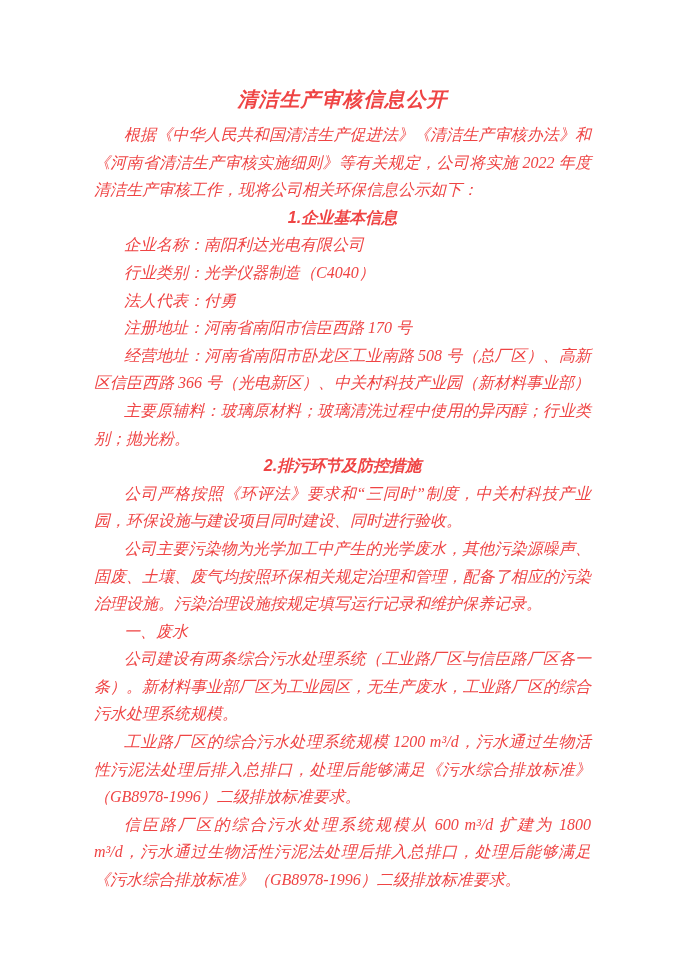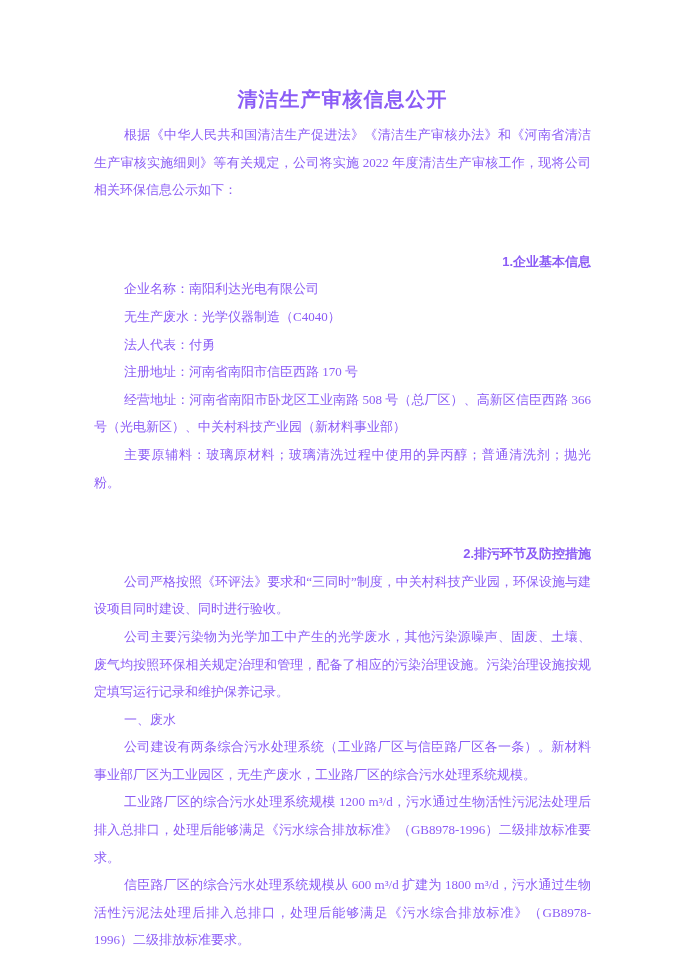--- a/index.html
+++ b/index.html
@@ -5,72 +5,72 @@
     html, body {
       margin: 0;
       padding: 0;
       background: #ffffff;
     }
     .page {
       position: relative;
       width: 686px;
       height: 970px;
       background: #ffffff;
-      color: #8b5cf6;
+      color: #ef4444;
       overflow: hidden;
+      font-style: italic;
     }
     .content {
       position: absolute;
       left: 94px;
       top: 84px;
       width: 497px;
     }
     .doc-title {
       font-family: "Liberation Sans", "DejaVu Sans", sans-serif;
       font-weight: bold;
       font-size: 20px;
       line-height: 30px;
       text-align: center;
       margin: 0 0 7px 0;
       letter-spacing: 1px;
     }
     .block {
-      font-size: 13px;
+      font-size: 16px;
       line-height: 27.6px;
       margin: 0;
     }
     .paragraph {
       font-family: "Liberation Serif", "DejaVu Serif", serif;
       text-align: justify;
       text-justify: inter-ideograph;
       text-indent: 30px;
     }
     .heading {
       font-family: "Liberation Sans", "DejaVu Sans", sans-serif;
       font-weight: bold;
       text-indent: 0;
-      text-align: right;
-      margin-top: 44px;
+      text-align: center;
     }
   </style>
 </head>
 <body>
 
 <div class="page">
   <div class="content">
     <h1 class="doc-title">清洁生产审核信息公开</h1>
     <div id="blocks">
         <p class="block paragraph">根据《中华人民共和国清洁生产促进法》《清洁生产审核办法》和《河南省清洁生产审核实施细则》等有关规定，公司将实施 2022 年度清洁生产审核工作，现将公司相关环保信息公示如下：</p>
         <p class="block heading">1.企业基本信息</p>
         <p class="block paragraph">企业名称：南阳利达光电有限公司</p>
-        <p class="block paragraph">无生产废水：光学仪器制造（C4040）</p>
+        <p class="block paragraph">行业类别：光学仪器制造（C4040）</p>
         <p class="block paragraph">法人代表：付勇</p>
         <p class="block paragraph">注册地址：河南省南阳市信臣西路 170 号</p>
         <p class="block paragraph">经营地址：河南省南阳市卧龙区工业南路 508 号（总厂区）、高新区信臣西路 366 号（光电新区）、中关村科技产业园（新材料事业部）</p>
-        <p class="block paragraph">主要原辅料：玻璃原材料；玻璃清洗过程中使用的异丙醇；普通清洗剂；抛光粉。</p>
+        <p class="block paragraph">主要原辅料：玻璃原材料；玻璃清洗过程中使用的异丙醇；行业类别；抛光粉。</p>
         <p class="block heading">2.排污环节及防控措施</p>
         <p class="block paragraph">公司严格按照《环评法》要求和“三同时”制度，中关村科技产业园，环保设施与建设项目同时建设、同时进行验收。</p>
         <p class="block paragraph">公司主要污染物为光学加工中产生的光学废水，其他污染源噪声、固废、土壤、废气均按照环保相关规定治理和管理，配备了相应的污染治理设施。污染治理设施按规定填写运行记录和维护保养记录。</p>
         <p class="block paragraph">一、废水</p>
         <p class="block paragraph">公司建设有两条综合污水处理系统（工业路厂区与信臣路厂区各一条）。新材料事业部厂区为工业园区，无生产废水，工业路厂区的综合污水处理系统规模。</p>
         <p class="block paragraph">工业路厂区的综合污水处理系统规模 1200 m³/d，污水通过生物活性污泥法处理后排入总排口，处理后能够满足《污水综合排放标准》（GB8978-1996）二级排放标准要求。</p>
         <p class="block paragraph">信臣路厂区的综合污水处理系统规模从 600 m³/d 扩建为 1800 m³/d，污水通过生物活性污泥法处理后排入总排口，处理后能够满足《污水综合排放标准》（GB8978-1996）二级排放标准要求。</p>
       </div>
   </div>
 </div>

